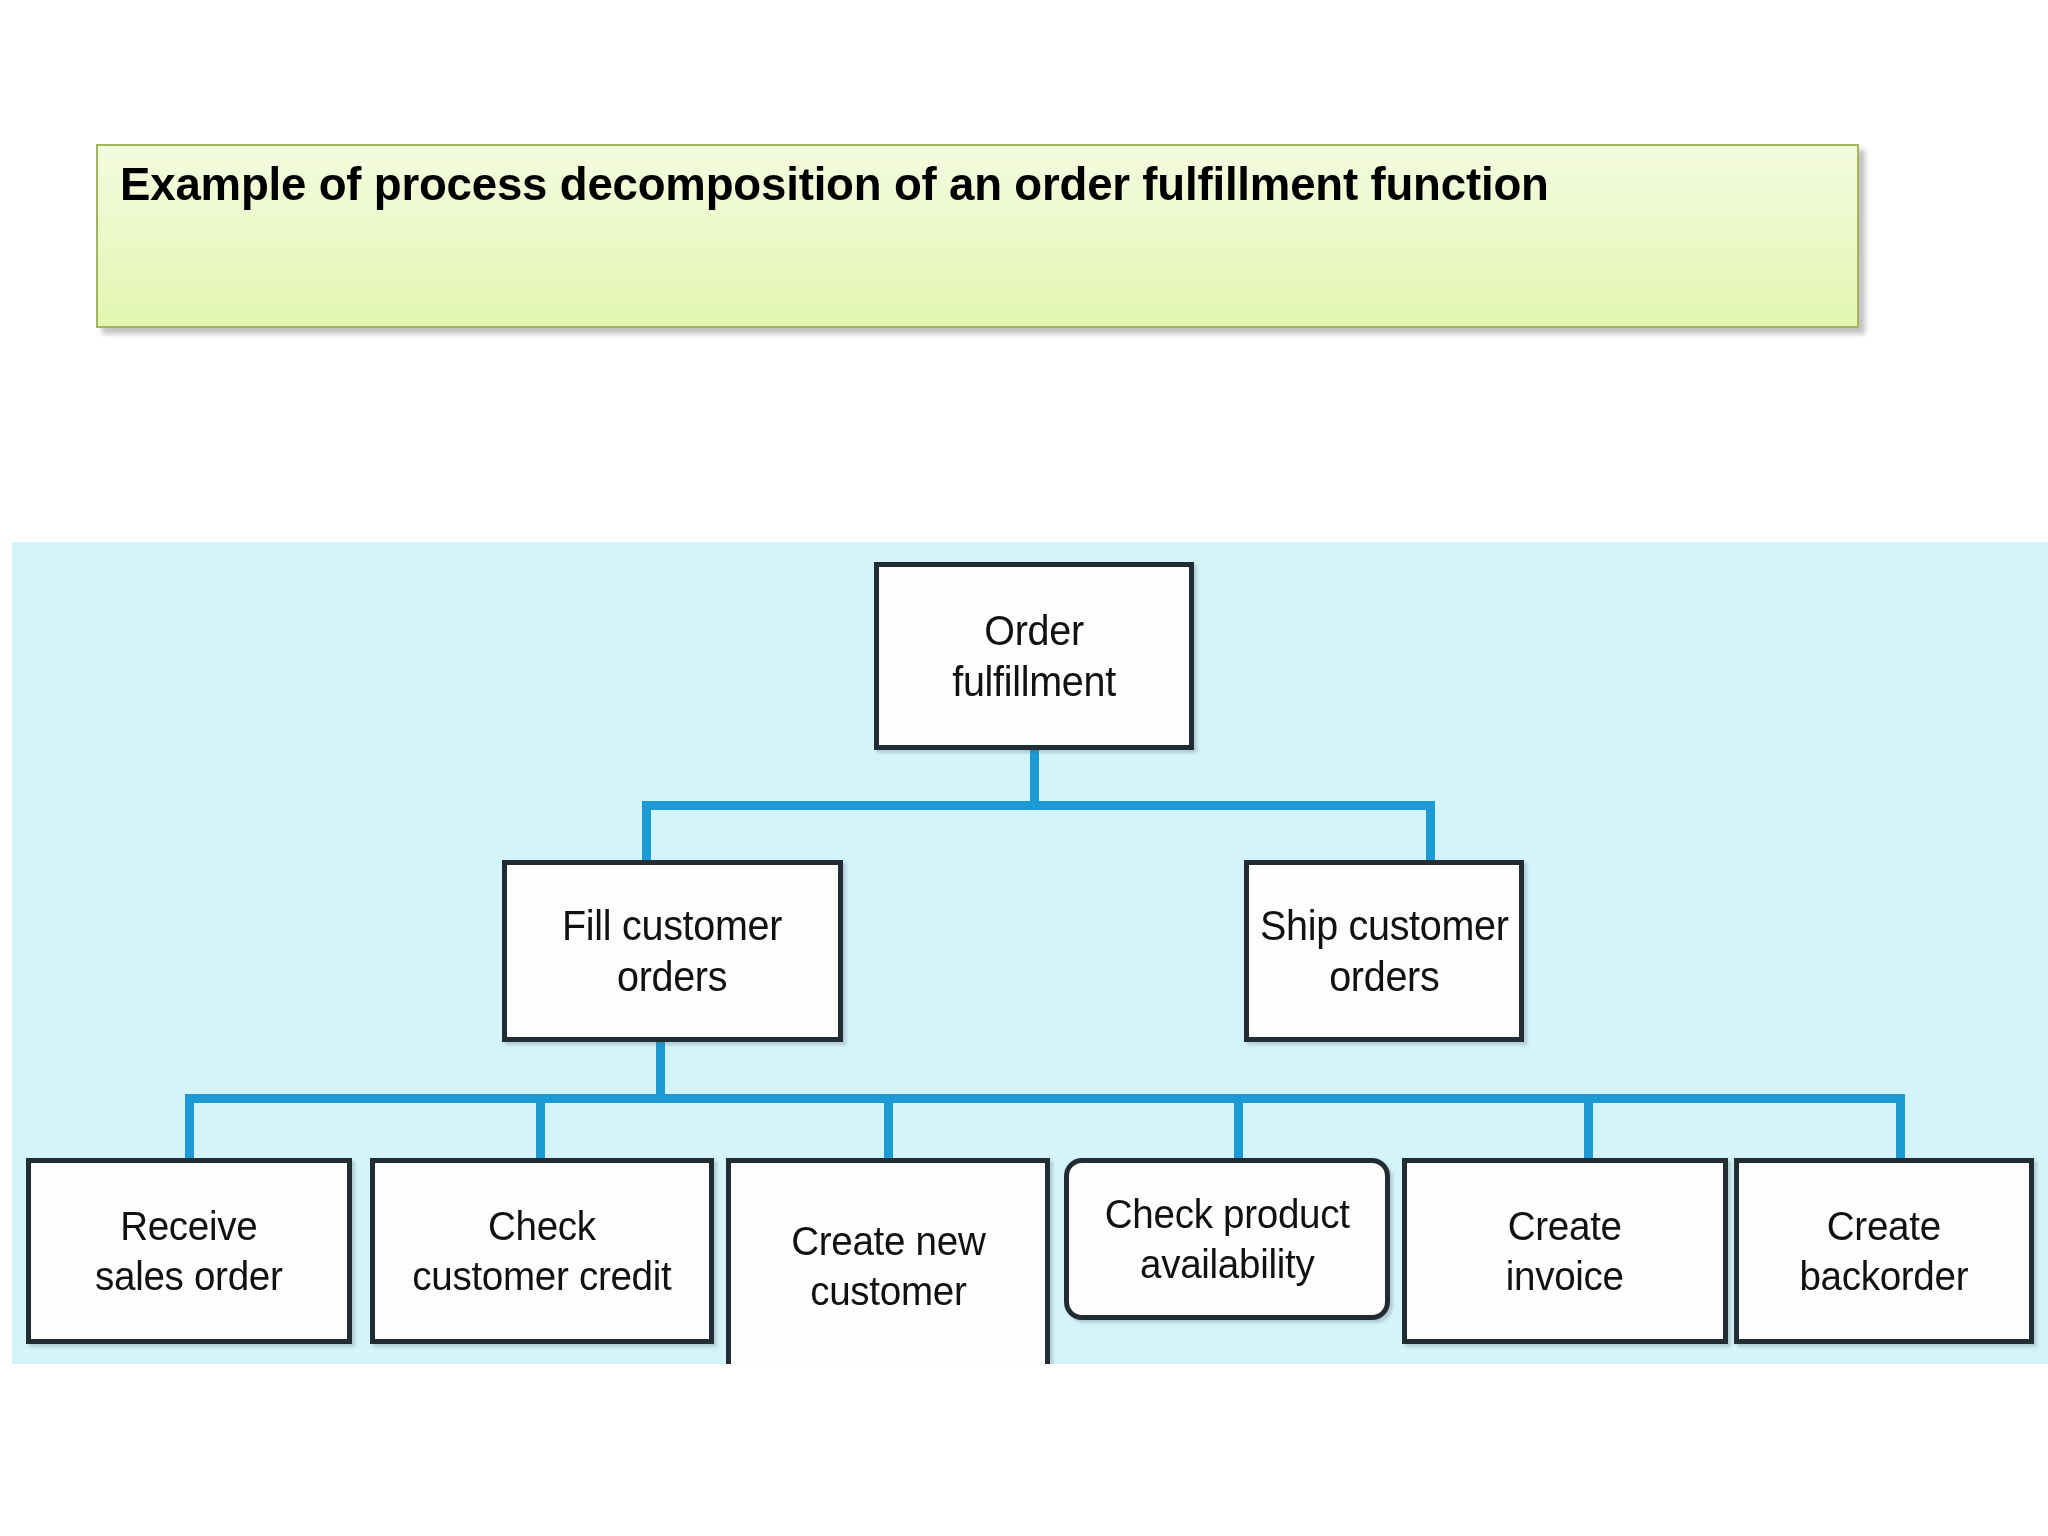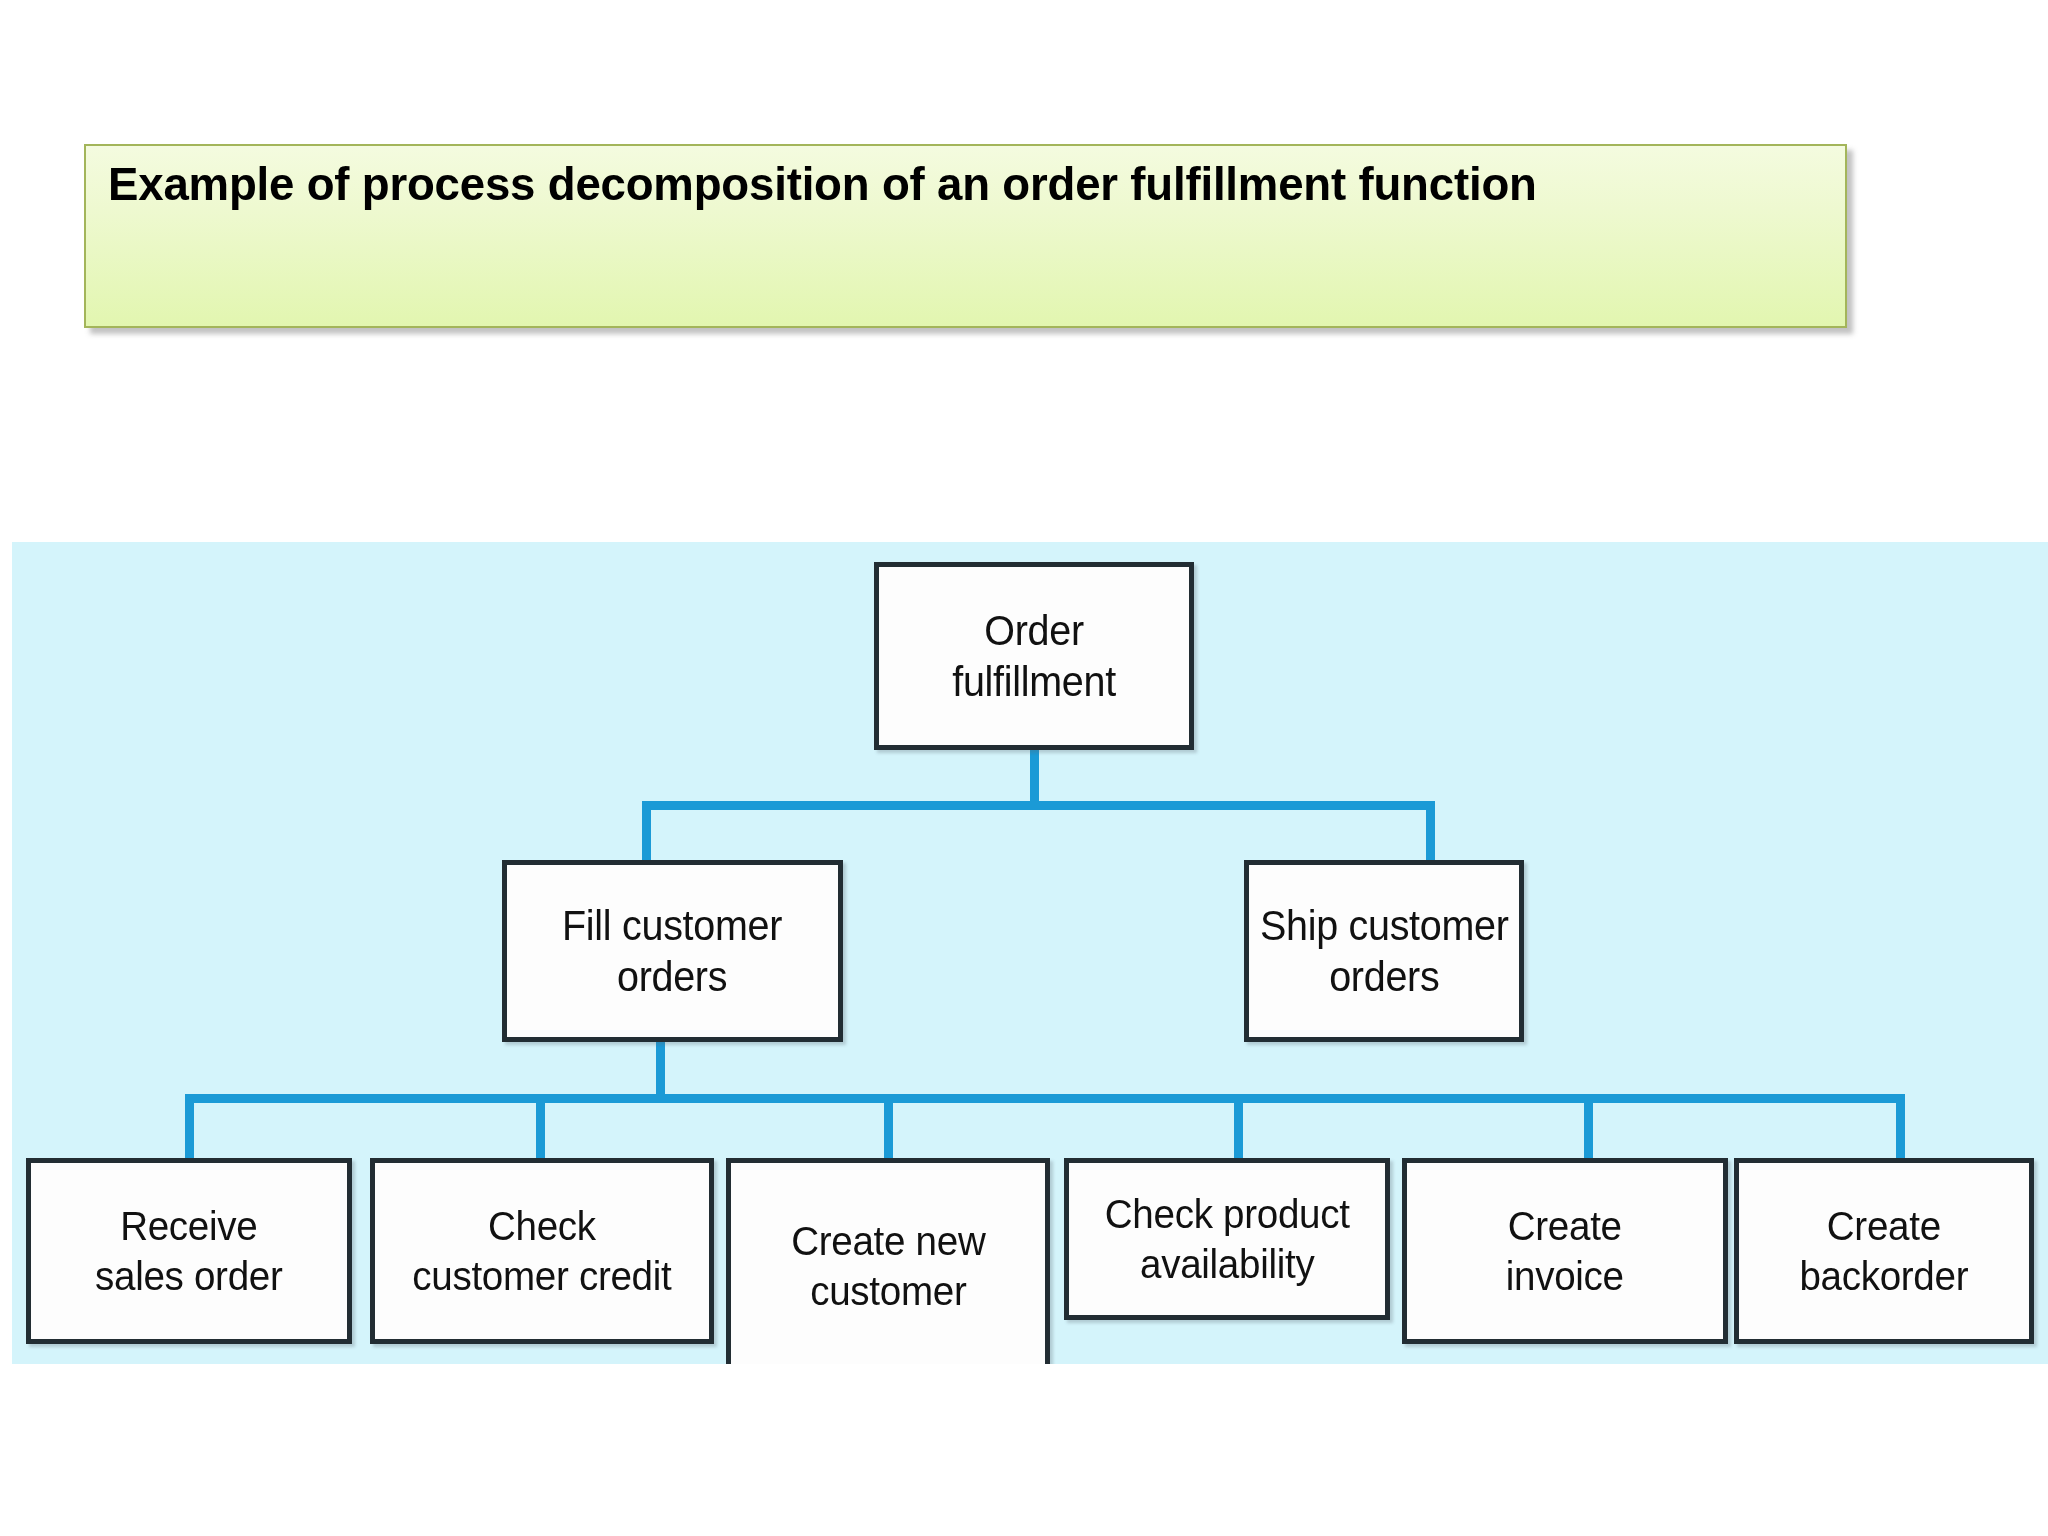--- a/index.html
+++ b/index.html
@@ -11,21 +11,21 @@
     width: 2048px;
     height: 1536px;
     position: relative;
     overflow: hidden;
     font-family: "Liberation Sans", sans-serif;
   }
 
   
   #title-banner {
     position: absolute;
-    left: 84px;
+    left: 96px;
     top: 144px;
     width: 1763px;
     height: 184px;
     box-sizing: border-box;
     border: 2px solid #a3b55a;
     background: linear-gradient(to bottom, #f4fbdf 0%, #eef9d0 35%, #e2f6b0 100%);
     box-shadow: 6px 6px 5px rgba(120,120,120,0.45);
   }
   #title-text {
     position: absolute;
@@ -143,21 +143,21 @@
     </div>
   </div>
 
   <div class="node node-l3" style="left:714px; top:616px; width:324px; height:216px;">
     <div class="node-label">
       <div>Create new</div>
       <div>customer</div>
     </div>
   </div>
 
-  <div class="node node-l3" style="left:1052px; top:616px; width:326px; height:162px;">
+  <div class="node node-l3" style="left:1052px; top:616px; width:326px; height:162px;border-radius:18px;">
     <div class="node-label">
       <div>Check product</div>
       <div>availability</div>
     </div>
   </div>
 
   <div class="node node-l3" style="left:1390px; top:616px; width:326px; height:186px;">
     <div class="node-label">
       <div>Create</div>
       <div>invoice</div>

